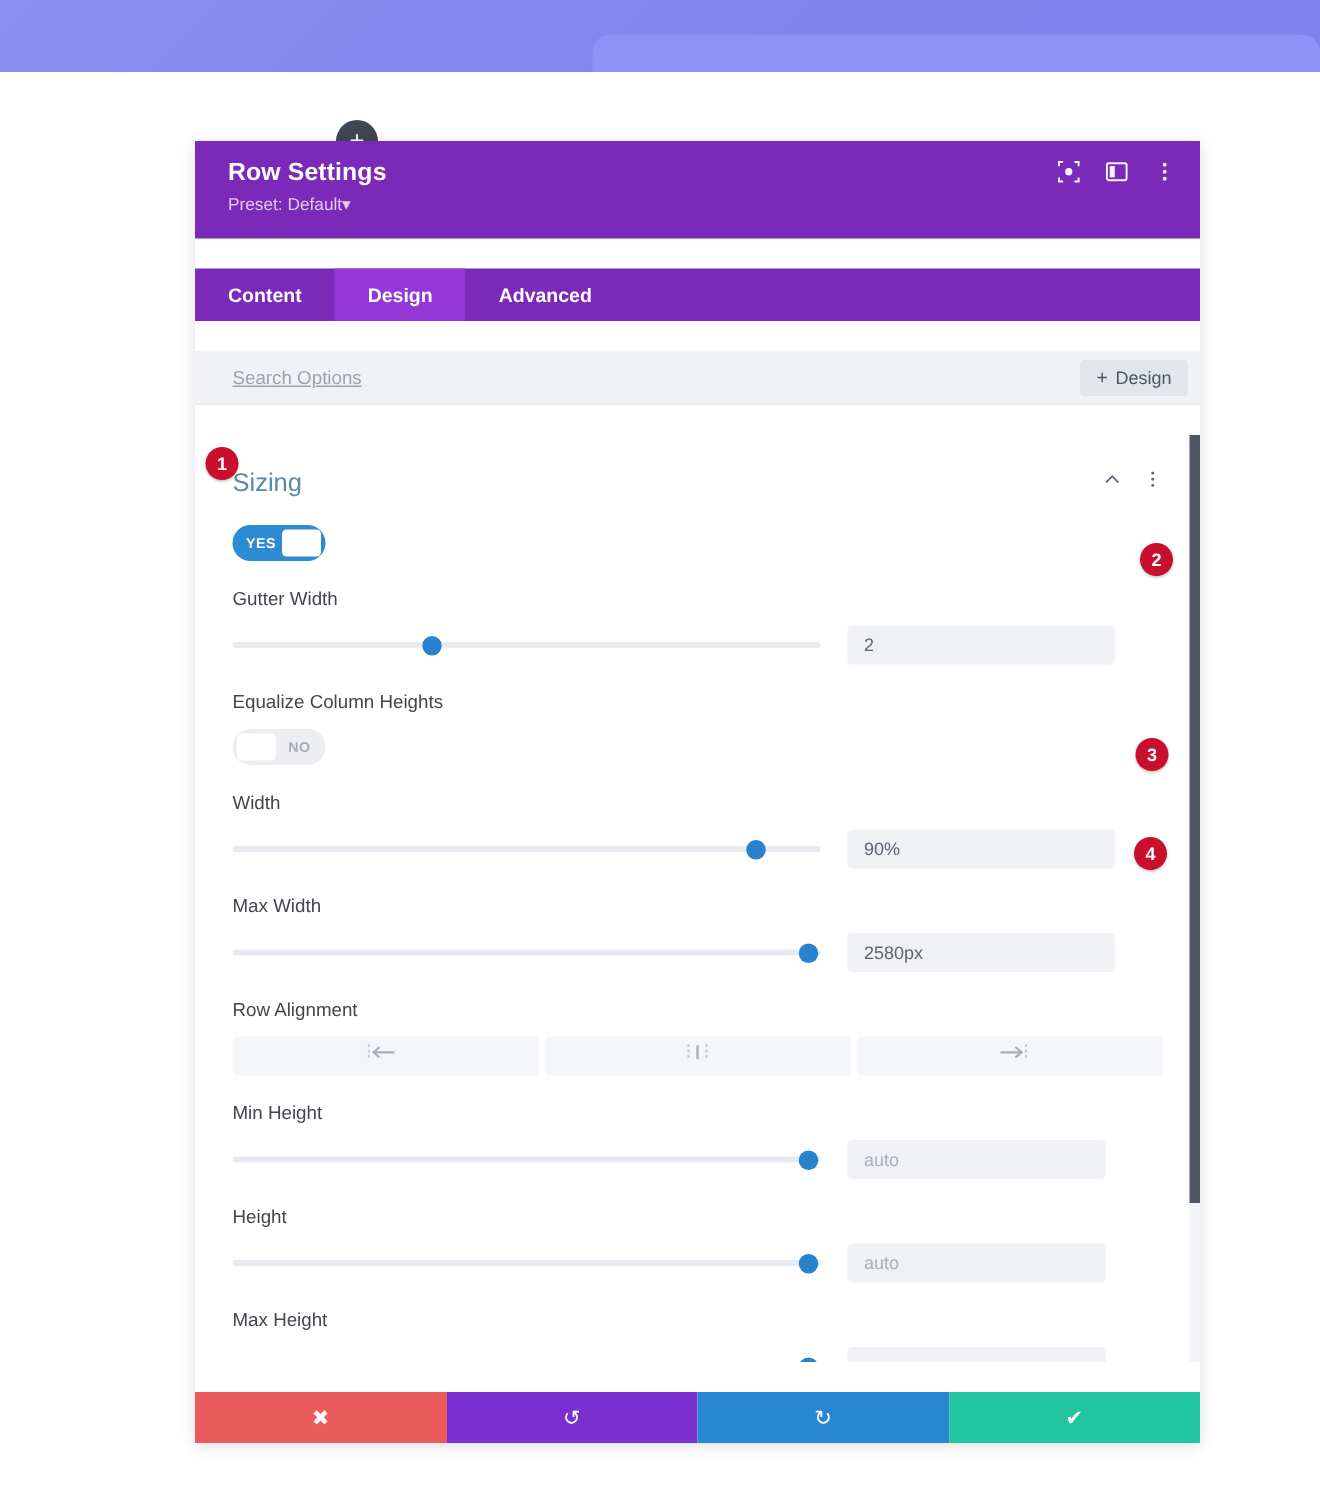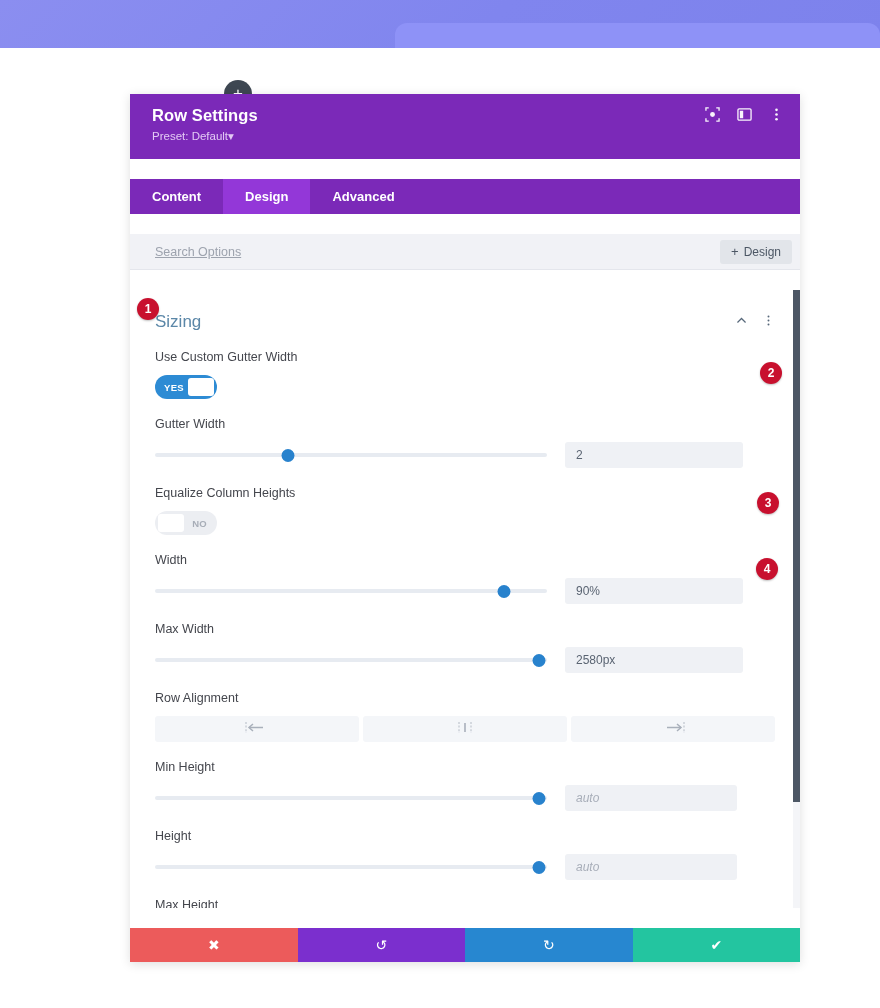--- a/index.html
+++ b/index.html
@@ -234,21 +234,21 @@
     display: flex;
     align-items: center;
     padding: 0 11px;
     font-size: 12px;
     color: #5a6472;
   }
   .value-box.placeholder { color: #a8aeb9; }
 
   
   .slider-wrap.wide { flex: 0 0 392px; }
-  .value-box.narrow { flex: 0 0 172px; font-style: italic; }
+  .value-box.narrow { flex: 0 0 172px; }
 
   
   #align-row {
     display: flex;
     gap: 4px;
   }
   .align-btn {
     flex: 1;
     height: 26px;
     background: #f4f6f9;
@@ -388,21 +388,20 @@
             <svg width="13" height="13" viewBox="0 0 16 16">
               <circle cx="8" cy="3" r="1.2" fill="#57687a"></circle>
               <circle cx="8" cy="8" r="1.2" fill="#57687a"></circle>
               <circle cx="8" cy="13" r="1.2" fill="#57687a"></circle>
             </svg>
           </span>
         </div>
       </div>
 
       <div class="field">
-        <div class="field-label">Use Custom Gutter Width</div>
         <div class="toggle on">
           <span class="toggle-text">YES</span>
           <span class="knob"></span>
         </div>
       </div>
 
       <div class="field">
         <div class="field-label">Gutter Width</div>
         <div class="slider-row">
           <div class="slider-wrap">

